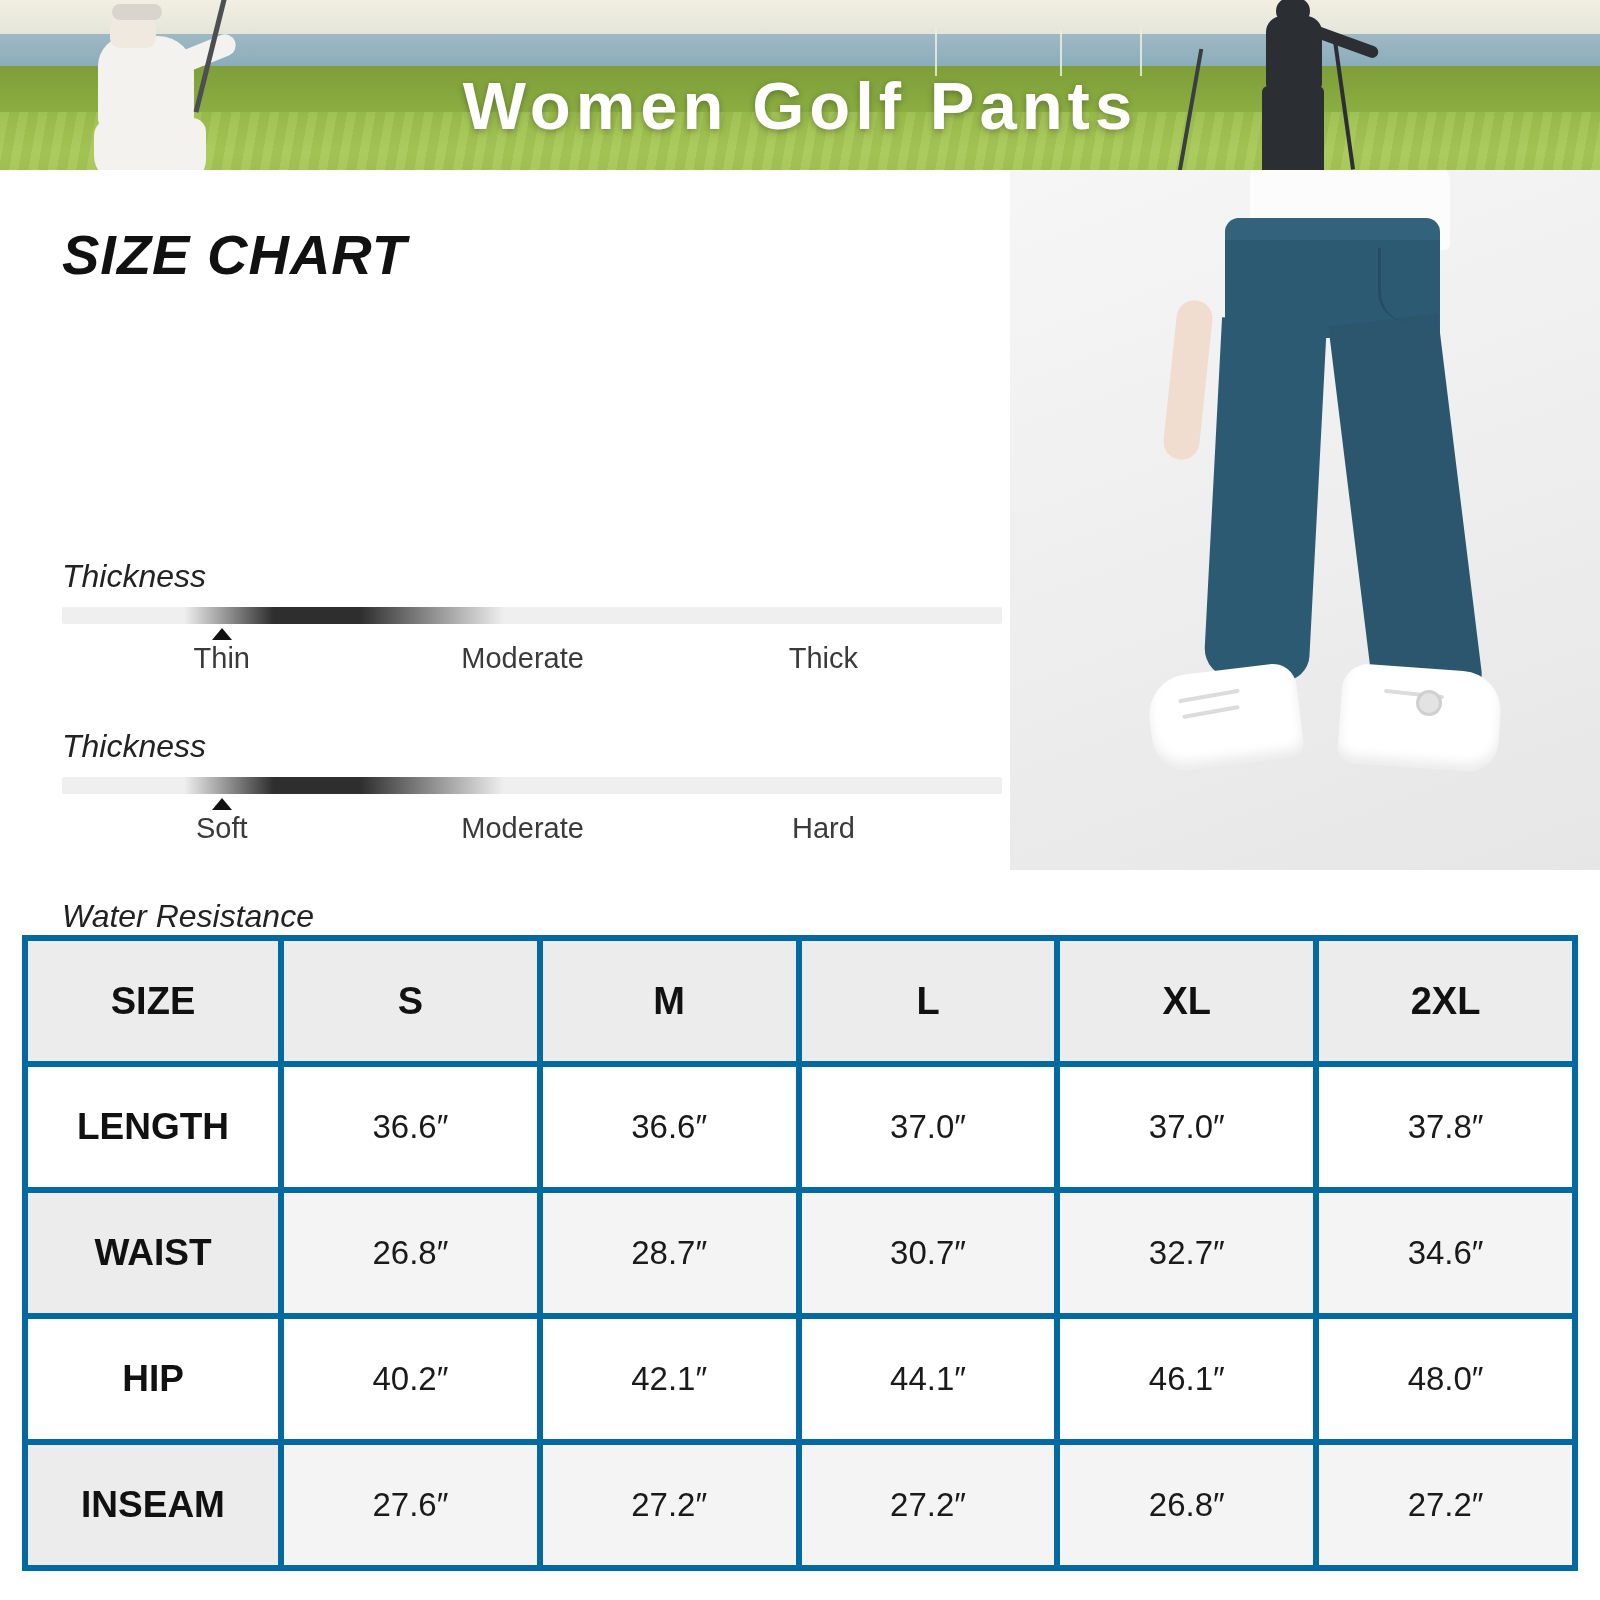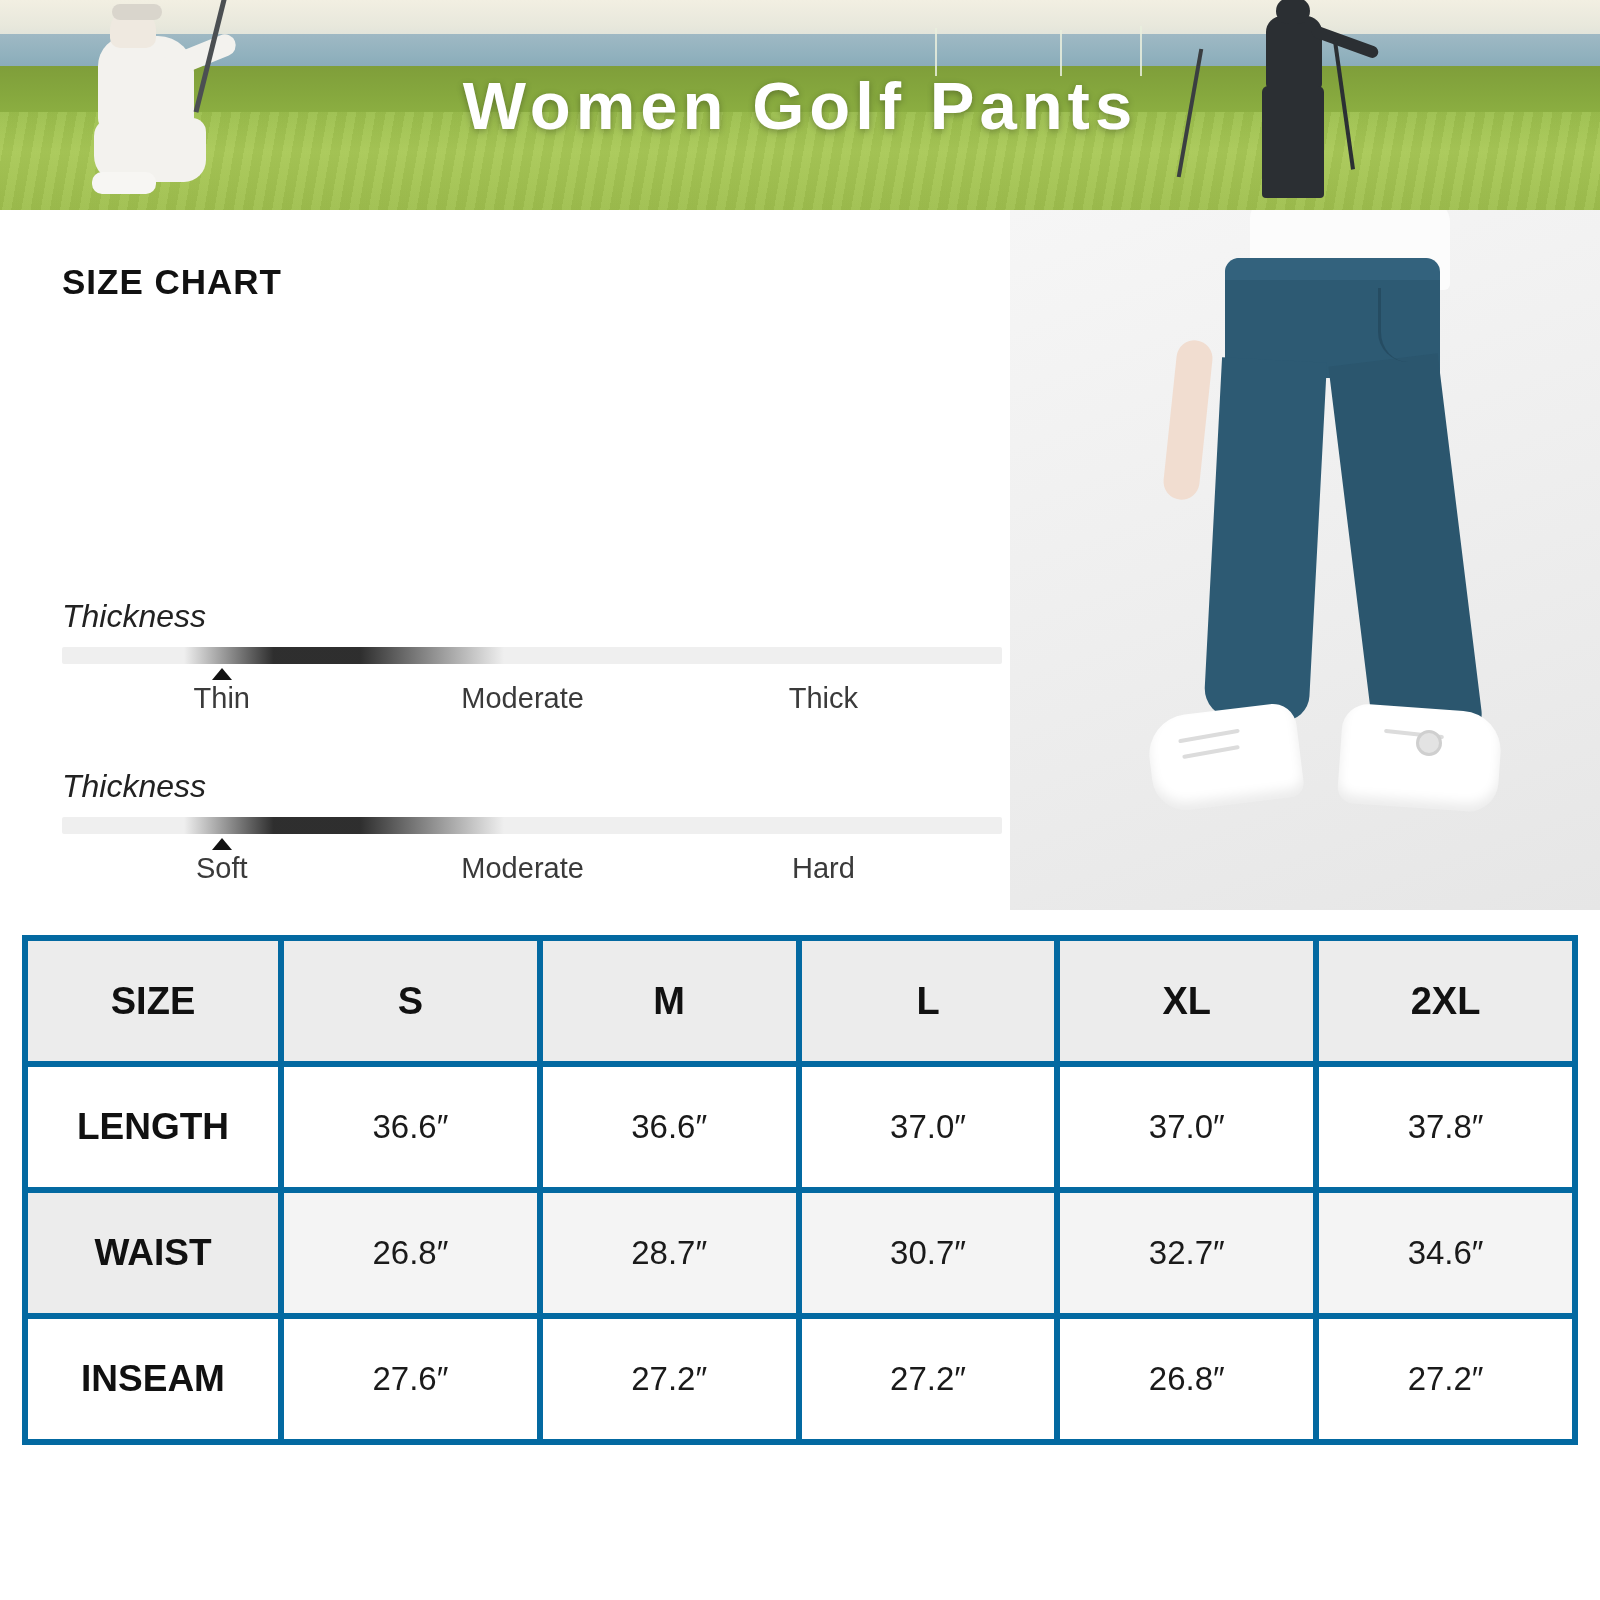--- a/index.html
+++ b/index.html
@@ -8,21 +8,21 @@
     font-family: "Liberation Sans", sans-serif;
     background: #ffffff;
     overflow: hidden;
   }
   .page { position: relative; width: 1600px; height: 1600px; }
 
   
   .hero {
     position: relative;
     width: 1600px;
-    height: 210px;
+    height: 170px;
     overflow: hidden;
     background: #cfe2ea;
     text-align: center;
   }
   .hero-sky {
     position: absolute; left: 0; top: 0; width: 1600px; height: 64px;
     background: linear-gradient(180deg, #f2efe2 0%, #e8e8dc 40%, #cfd8d4 100%);
   }
   .hero-sea {
     position: absolute; left: 0; top: 34px; width: 1600px; height: 40px;
@@ -76,21 +76,22 @@
     background: #ffffff;
   }
   .left-panel {
     position: absolute;
     left: 0; top: 0;
     width: 1010px; height: 700px;
   }
   .size-chart-title {
     position: absolute;
     left: 62px; top: 52px;
-    font-size: 35px;
+    font-size: 56px;
+    font-style: italic;
     font-weight: bold;
     letter-spacing: 1px;
     color: #111111;
   }
 
   .meter-block { position: absolute; left: 62px; width: 940px; }
   .meter-label {
     font-size: 32px;
     font-style: italic;
     color: #222222;
@@ -359,20 +360,28 @@
         </tr>
         <tr>
           <td class="rowhead col-first">WAIST</td>
           <td class="val">26.8″</td>
           <td class="val">28.7″</td>
           <td class="val">30.7″</td>
           <td class="val">32.7″</td>
           <td class="val">34.6″</td>
         </tr>
         <tr>
+          <td class="rowhead col-first">HIP</td>
+          <td class="val">40.2″</td>
+          <td class="val">42.1″</td>
+          <td class="val">44.1″</td>
+          <td class="val">46.1″</td>
+          <td class="val">48.0″</td>
+        </tr>
+        <tr>
           <td class="rowhead col-first">INSEAM</td>
           <td class="val">27.6″</td>
           <td class="val">27.2″</td>
           <td class="val">27.2″</td>
           <td class="val">26.8″</td>
           <td class="val">27.2″</td>
         </tr>
       </tbody>
     </table>
   </div>

